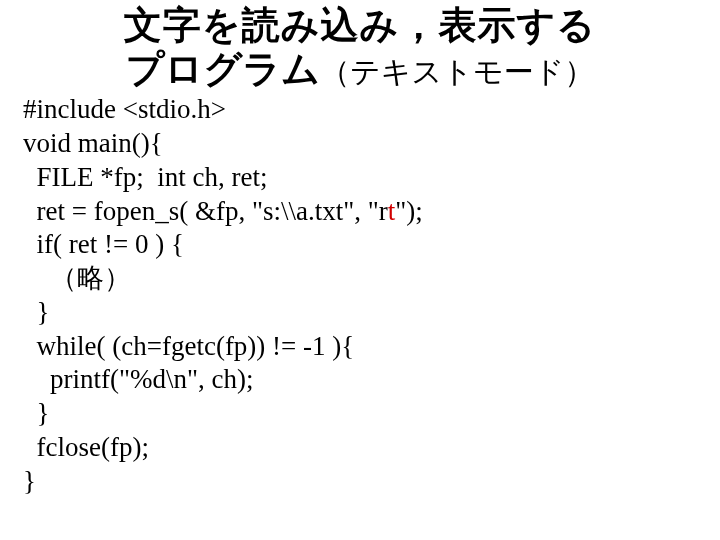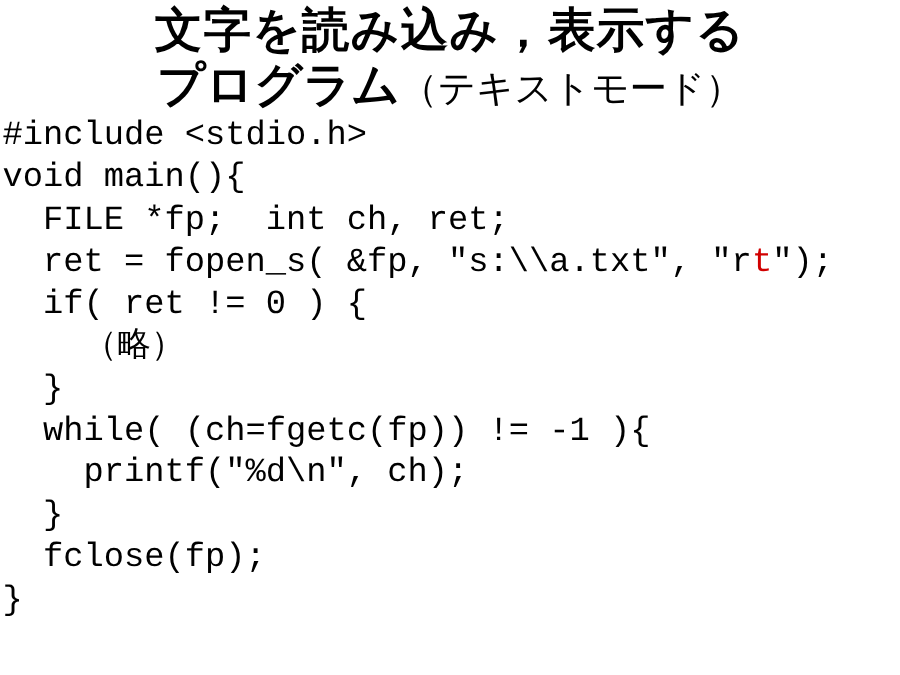--- a/index.html
+++ b/index.html
@@ -29,25 +29,25 @@
     letter-spacing: 1px;
   }
   .title .line2 {
     font-size: 38px;
   }
   .title .subtitle {
     font-size: 30px;
     font-weight: normal;
   }
   .code {
-    font-family: Liberation Mono, monospace;
+    font-family: Liberation Serif, serif;
     font-size: 27px;
     line-height: 1.25;
     white-space: pre;
-    padding-left: 2px;
+    padding-left: 23px;
     padding-top: 2px;
   }
   .red { color: #d10000; }
   .pagenum {
     position: absolute;
     right: 10px;
     bottom: 8px;
     font-family: "Times New Roman", serif;
     font-size: 26px;
   }

